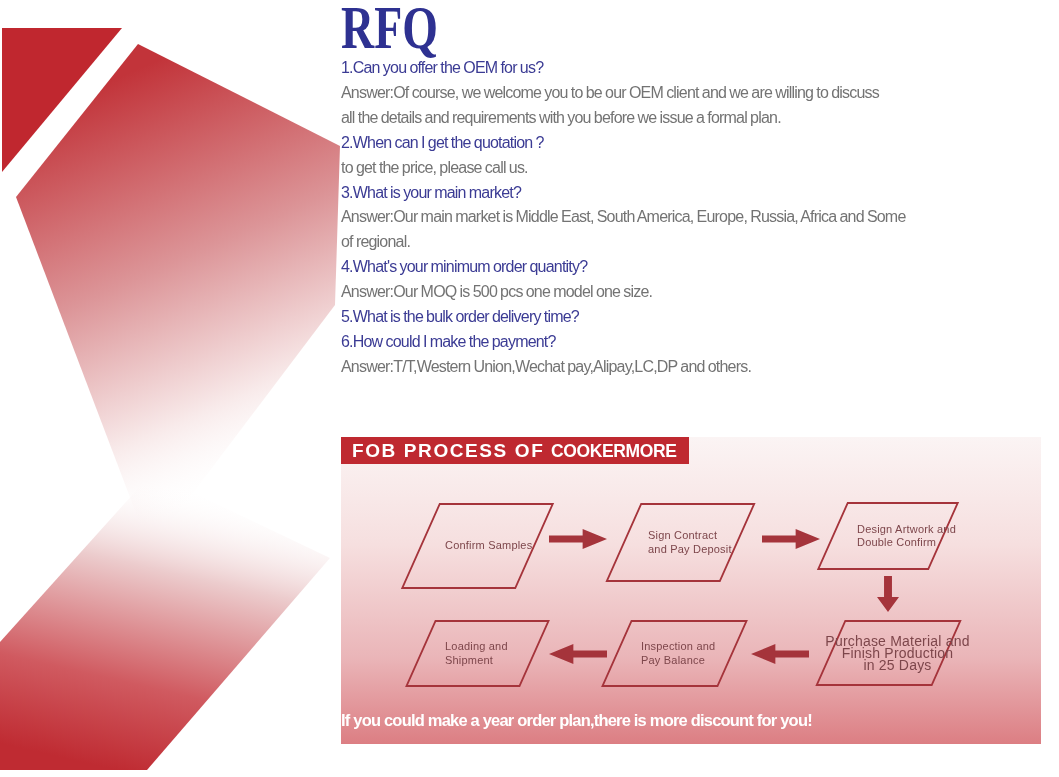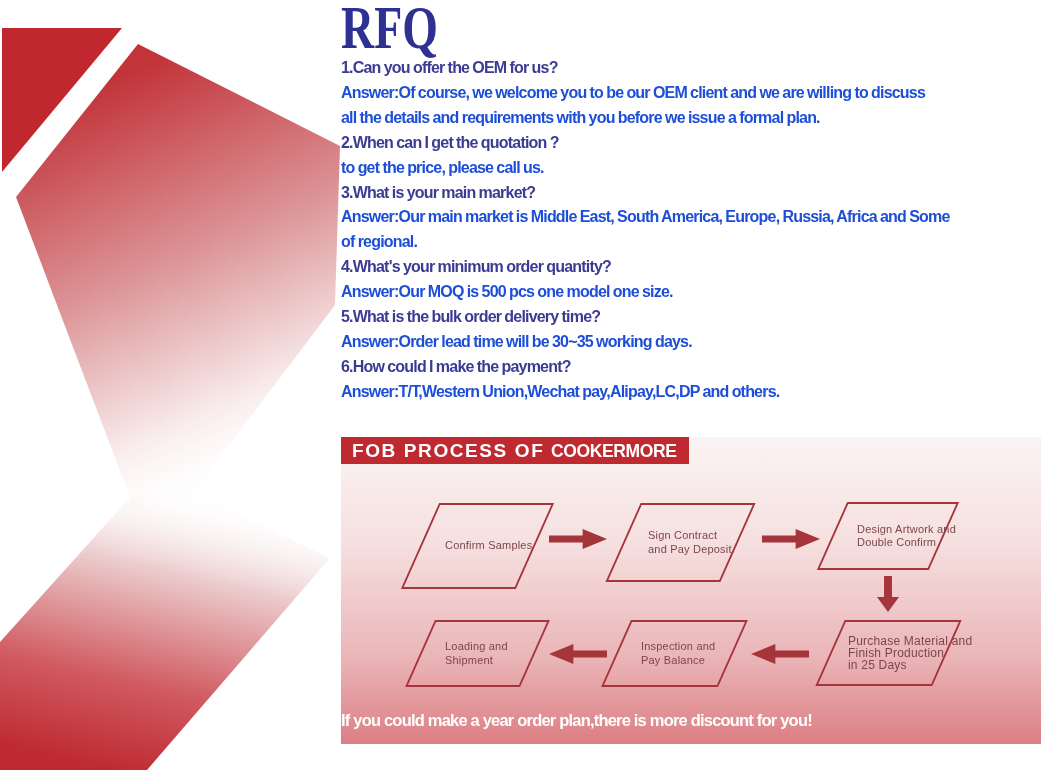--- a/index.html
+++ b/index.html
@@ -15,25 +15,25 @@
     position:absolute;left:341px;top:-4px;
     font-family:"Liberation Serif", serif;
     font-weight:700;font-size:62px;line-height:62px;
     color:#2e3191;
     transform:scaleX(0.74);transform-origin:left top;
     white-space:nowrap;
   }
   
   .faq{position:absolute;left:341px;top:56px;width:670px;}
   .faq .line{
-    font-size:16px;line-height:24.9px;font-weight:700;
+    font-size:16px;line-height:24.9px;font-weight:400;
     letter-spacing:-0.8px;word-spacing:-0.5px;white-space:nowrap;
   }
   .faq .q{color:#3b3b94;}
-  .faq .a{color:#1d4ed8;}
+  .faq .a{color:#737373;}
   
   .panel{
     position:absolute;left:341px;top:437px;width:656px;height:307px;
     background:linear-gradient(180deg,#fbf4f4 0%,#f6dfdf 35%,#eab5b8 72%,#dc7e83 100%);
     padding-left:44px;
   }
   .banner{
     position:absolute;left:0;top:0;height:27px;width:348px;
     background:#bf2930;color:#ffffff;
     display:flex;align-items:center;padding-left:11px;box-sizing:border-box;
@@ -49,21 +49,21 @@
     border:2px solid #a5343b;box-sizing:border-box;
     transform:skewX(-24deg);
   }
   .step .label{
     position:absolute;left:0;top:0;right:0;bottom:0;
     display:flex;flex-direction:column;justify-content:center;align-items:flex-start;
     padding-left:25px;box-sizing:border-box;
     color:#7d464b;font-size:11px;line-height:13.5px;letter-spacing:0.2px;
     white-space:nowrap;
   }
-  .step.small .label{font-size:12px;line-height:12px;padding-left:18px;}
+  .step.small .label{font-size:14px;line-height:12px;padding-left:18px;align-items:center;}
   .s1{left:79px;top:66px;width:115px;height:86px;}
   .s2{left:282px;top:66px;width:115px;height:79px;}
   .s3{left:491px;top:65px;width:112px;height:68px;}
   .s4{left:489px;top:183px;width:117px;height:66px;}
   .s5{left:275px;top:183px;width:117px;height:67px;}
   .s6{left:79px;top:183px;width:115px;height:67px;}
   
   .arrow{position:absolute;background:#a5343b;}
   .arrow-right{clip-path:polygon(0 32%,58% 32%,58% 0,100% 50%,58% 100%,58% 68%,0 68%);}
   .arrow-left{clip-path:polygon(100% 32%,42% 32%,42% 0,0 50%,42% 100%,42% 68%,100% 68%);}
@@ -109,21 +109,20 @@
   <div class="line a">Answer:Of course, we welcome you to be our OEM client and we are willing to discuss</div>
   <div class="line a">all the details and requirements with you before we issue a formal plan.</div>
   <div class="line q">2.When can I get the quotation ?</div>
   <div class="line a">to get the price, please call us.</div>
   <div class="line q">3.What is your main market?</div>
   <div class="line a">Answer:Our main market is Middle East, South America, Europe, Russia, Africa and Some</div>
   <div class="line a">of regional.</div>
   <div class="line q">4.What's your minimum order quantity?</div>
   <div class="line a">Answer:Our MOQ is 500 pcs one model one size.</div>
   <div class="line q">5.What is the bulk order delivery time?</div>
-  <div class="line a">Answer:Order lead time will be 30~35 working days.</div>
   <div class="line q">6.How could I make the payment?</div>
   <div class="line a">Answer:T/T,Western Union,Wechat pay,Alipay,LC,DP and others.</div>
 </div>
 
 <div class="panel">
 
   <div class="banner">
     <span class="prefix">FOB PROCESS OF</span>
     <span class="brand">COOKERMORE</span>
   </div>

